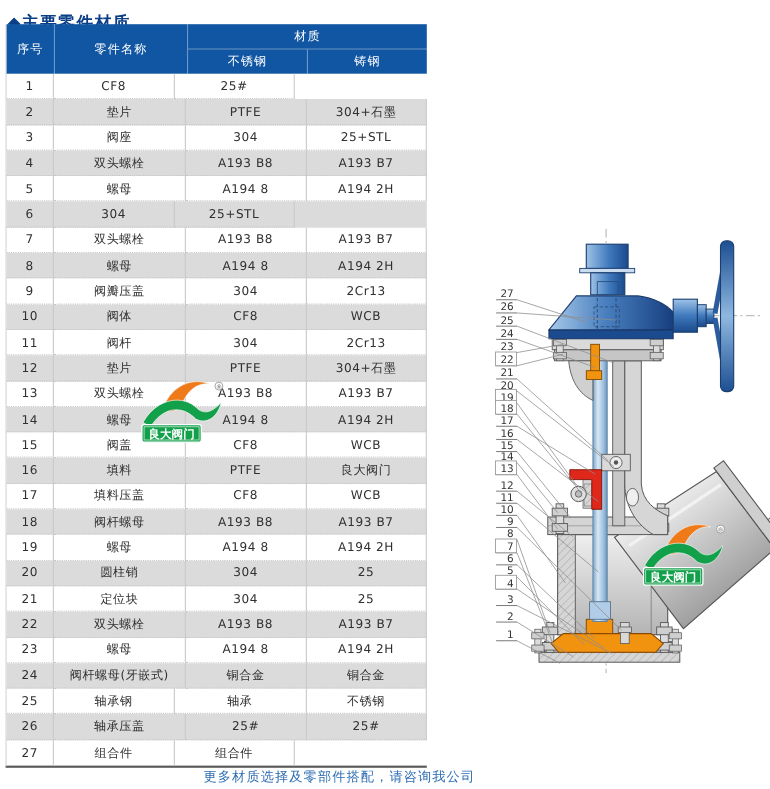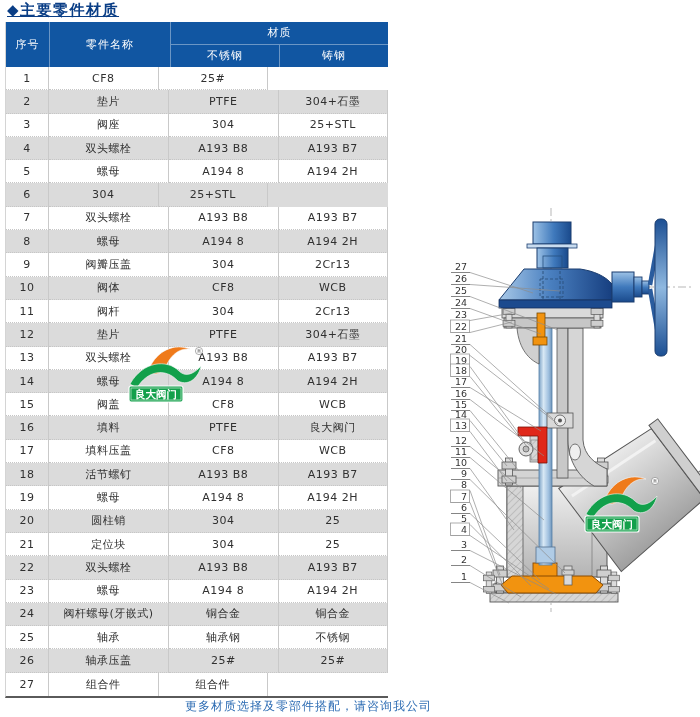--- a/index.html
+++ b/index.html
@@ -2,21 +2,21 @@
 <html><head>
 <meta charset="utf-8">
 <style>
   html,body{margin:0;padding:0}
   body{
     width:700px;height:717px;position:relative;overflow:hidden;
     background:#ffffff;
     font-family:"DejaVu Sans","Liberation Sans",sans-serif;
   }
   .title{
-    position:absolute;left:7px;top:1px;
+    position:absolute;left:7px;top:11px;
     font-size:15px;font-weight:bold;color:var(--title,#0a3e86);
     letter-spacing:1.5px;
     text-decoration:underline;
   }
   .tbl{
     position:absolute;left:5px;top:22px;width:382px;
     border-bottom:2px solid #5a5a5a;border-left:1px solid #d4d4d4;
     box-sizing:content-box;
   }
   .thead{display:flex;height:45px;background:var(--header-bg,#1156a2);color:#fff}
@@ -216,21 +216,21 @@
         <div class="td c-cs">良大阀门</div>
       </div>
       <div class="trow">
         <div class="td c-no">17</div>
         <div class="td c-part">填料压盖</div>
         <div class="td c-ss">CF8</div>
         <div class="td c-cs">WCB</div>
       </div>
       <div class="trow alt">
         <div class="td c-no">18</div>
-        <div class="td c-part">活节螺钉</div>
+        <div class="td c-part">阀杆螺母</div>
         <div class="td c-ss">A193 B8</div>
         <div class="td c-cs">A193 B7</div>
       </div>
       <div class="trow">
         <div class="td c-no">19</div>
         <div class="td c-part">螺母</div>
         <div class="td c-ss">A194 8</div>
         <div class="td c-cs">A194 2H</div>
       </div>
       <div class="trow alt">
@@ -258,22 +258,22 @@
         <div class="td c-cs">A194 2H</div>
       </div>
       <div class="trow alt">
         <div class="td c-no">24</div>
         <div class="td c-part">阀杆螺母(牙嵌式)</div>
         <div class="td c-ss">铜合金</div>
         <div class="td c-cs">铜合金</div>
       </div>
       <div class="trow">
         <div class="td c-no">25</div>
+        <div class="td c-ss">轴承钢</div>
         <div class="td c-part">轴承</div>
-        <div class="td c-ss">轴承钢</div>
         <div class="td c-cs">不锈钢</div>
       </div>
       <div class="trow alt">
         <div class="td c-no">26</div>
         <div class="td c-part">轴承压盖</div>
         <div class="td c-ss">25#</div>
         <div class="td c-cs">25#</div>
       </div>
       <div class="trow">
         <div class="td c-no">27</div>

